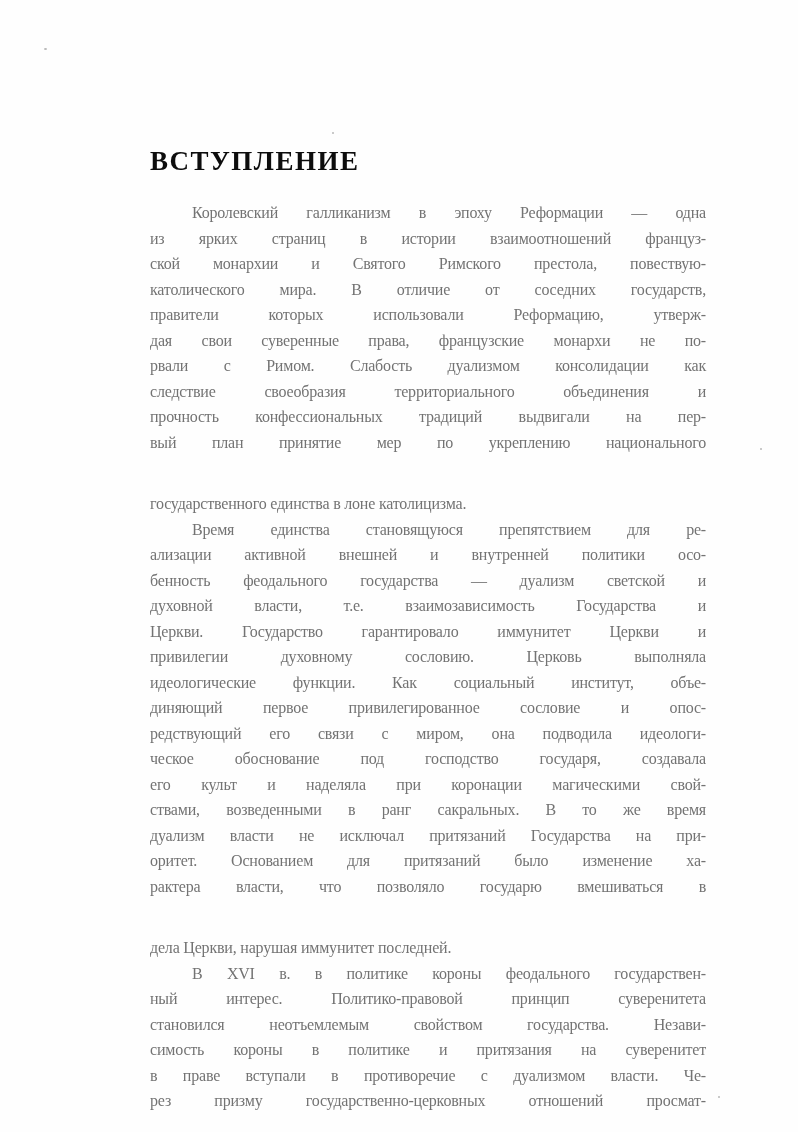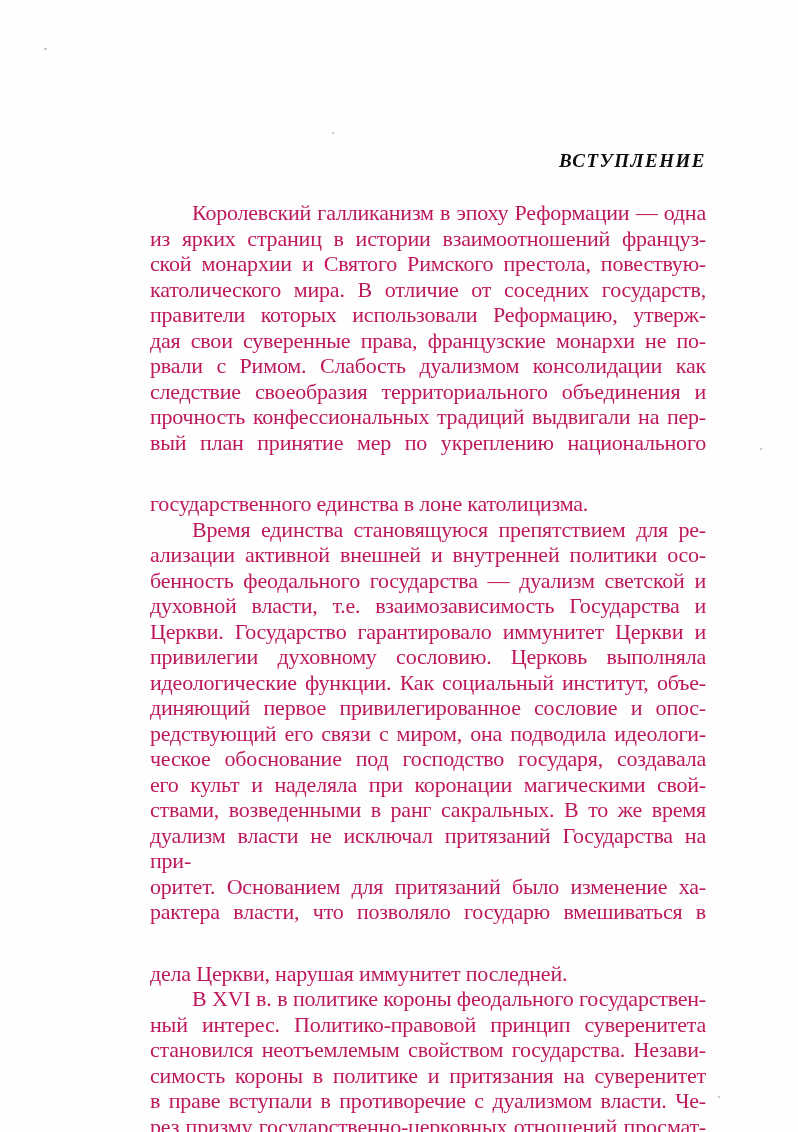--- a/index.html
+++ b/index.html
@@ -18,40 +18,39 @@
     color: #111;
   }
   .text-block {
     position: absolute;
     left: 150px;
     top: 146px;
     width: 556px;
   }
   .chapter-title {
     margin: 0 0 24px 0;
-    text-align: right;
+    text-align: left;
     font-weight: bold;
-    font-size: 19px;
+    font-size: 27px;
     line-height: 30px;
     letter-spacing: 1.5px;
     color: #0d0d0d;
-    font-style: italic;
   }
   .paragraph {
     margin: 0;
     padding: 0;
   }
   .line {
-    font-size: 22px;
+    font-size: 16px;
     line-height: 25.5px;
     letter-spacing: -0.2px;
     white-space: normal;
     text-align: justify;
     text-align-last: justify;
-    color: #be185d;
+    color: #737373;
   }
   .line.first {
     text-indent: 42px;
   }
   .line.endpara {
     text-align-last: left;
     margin-top: 36px;
   }
   
   .speck {

